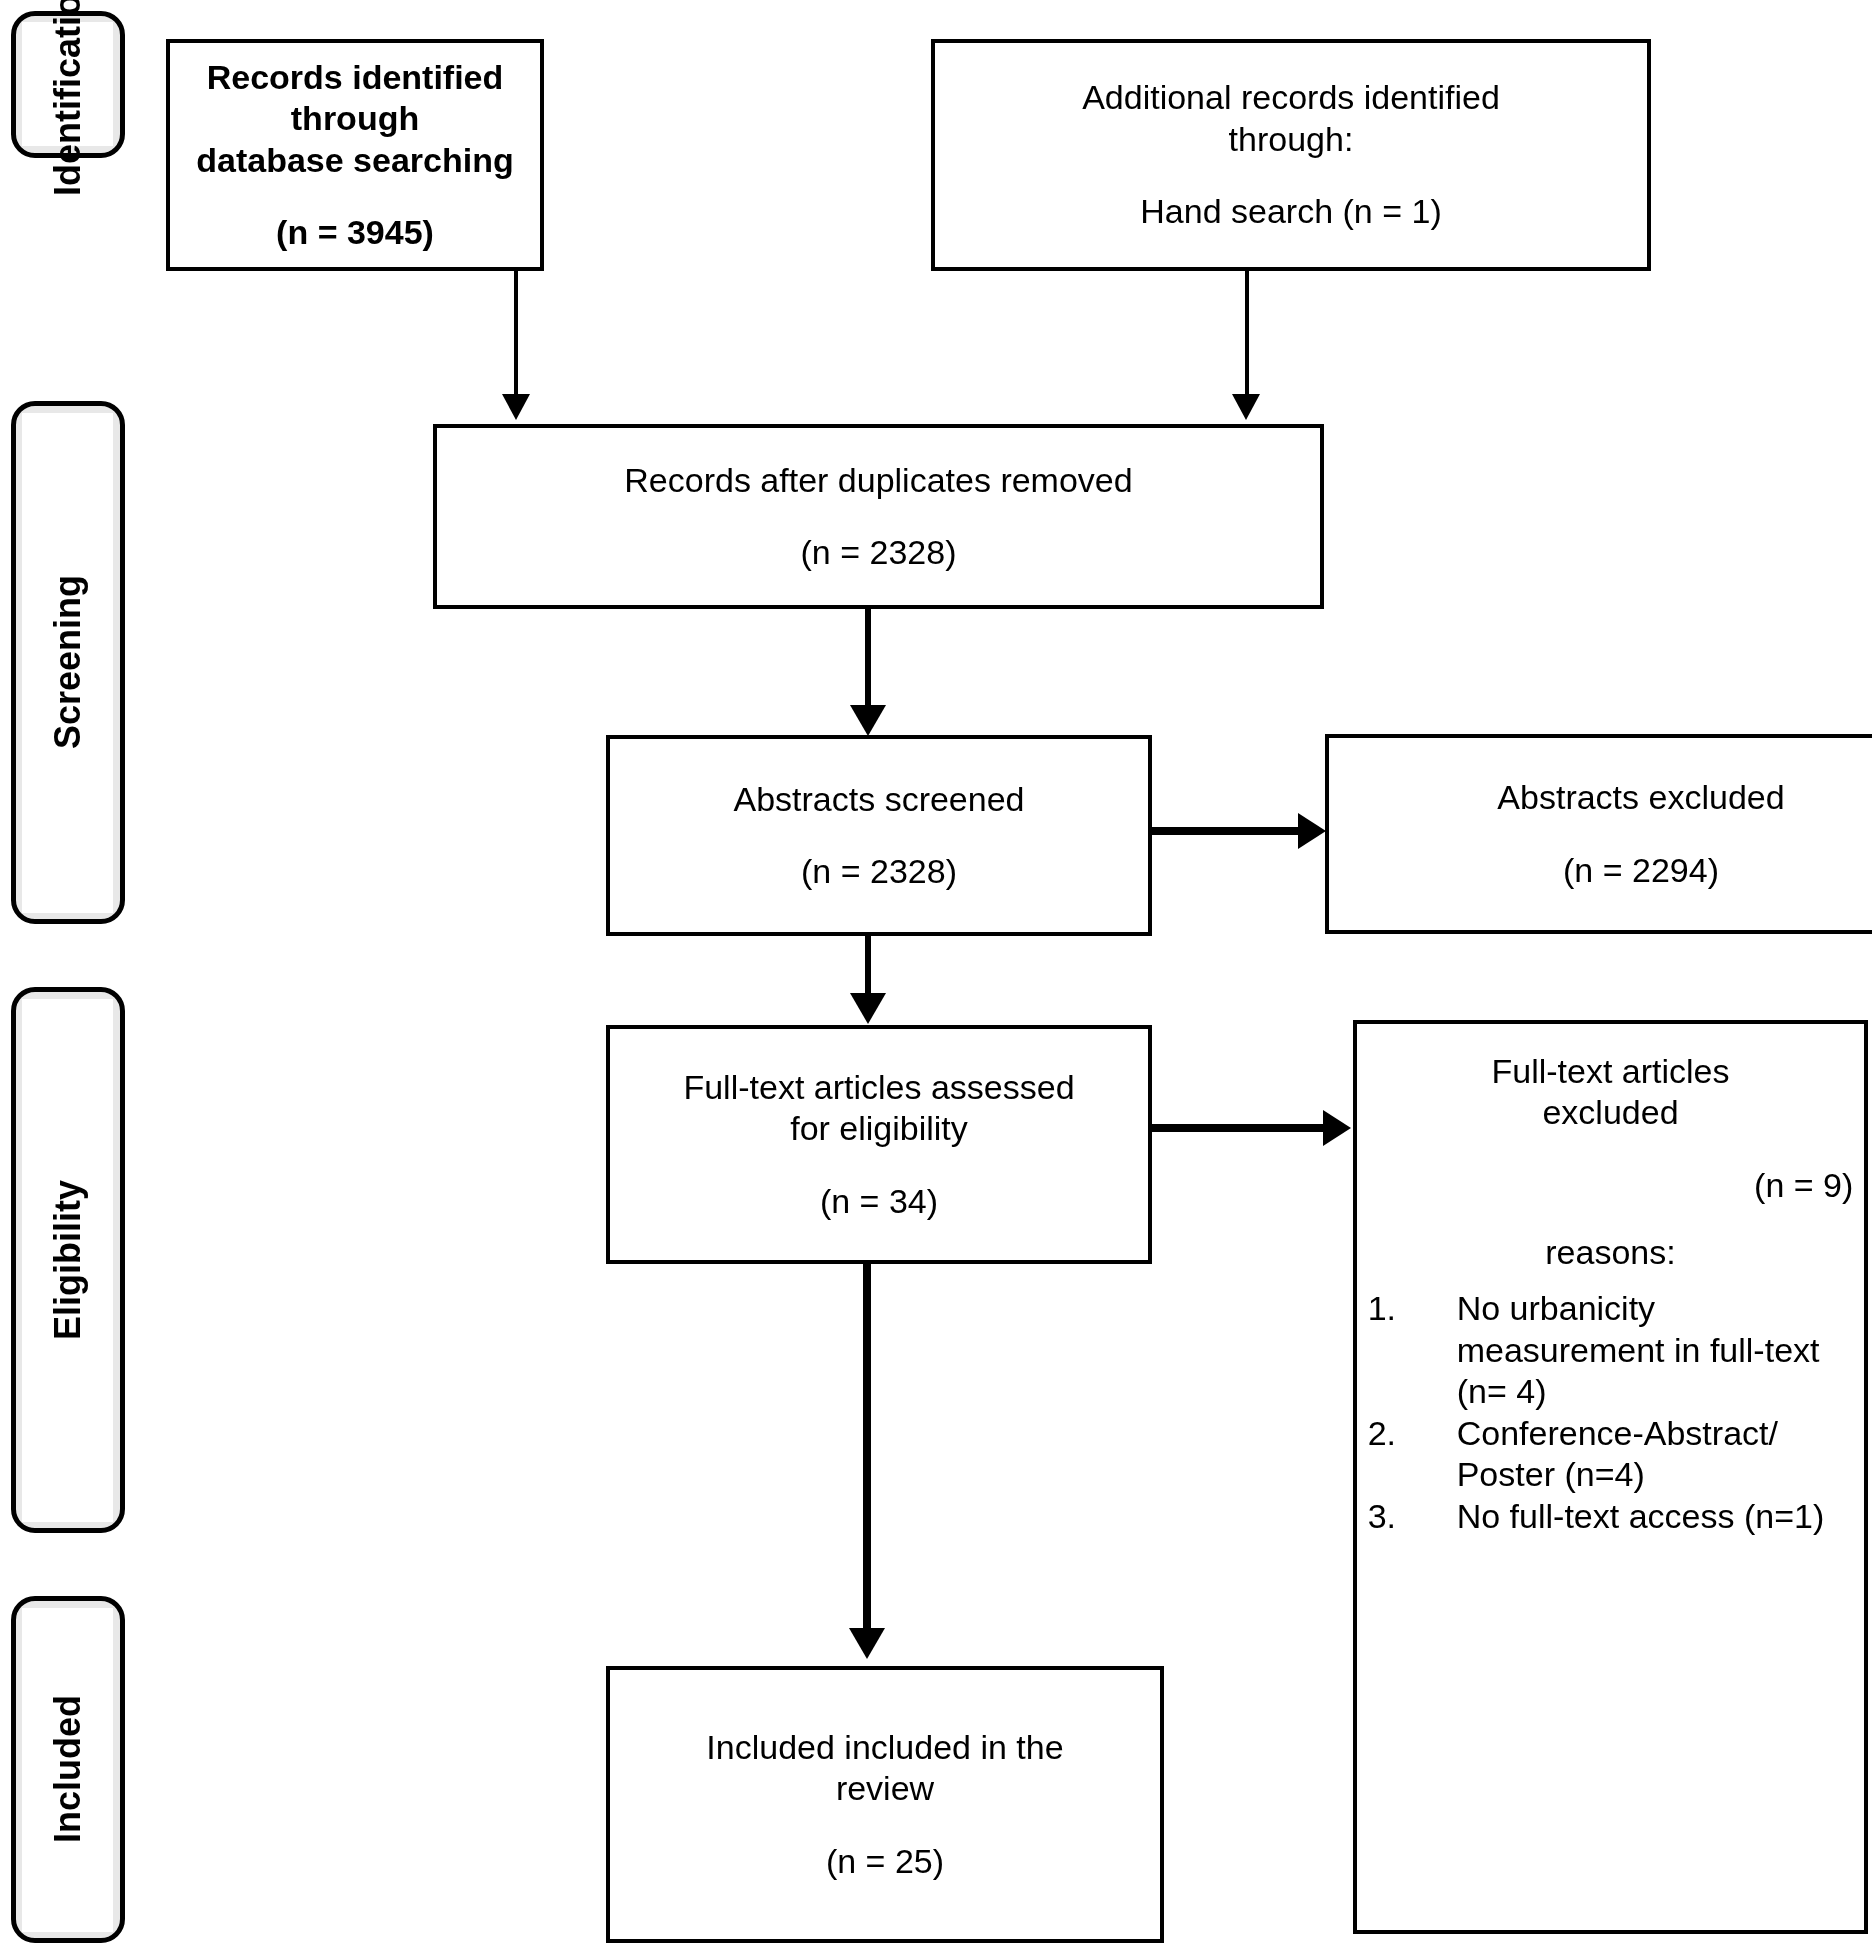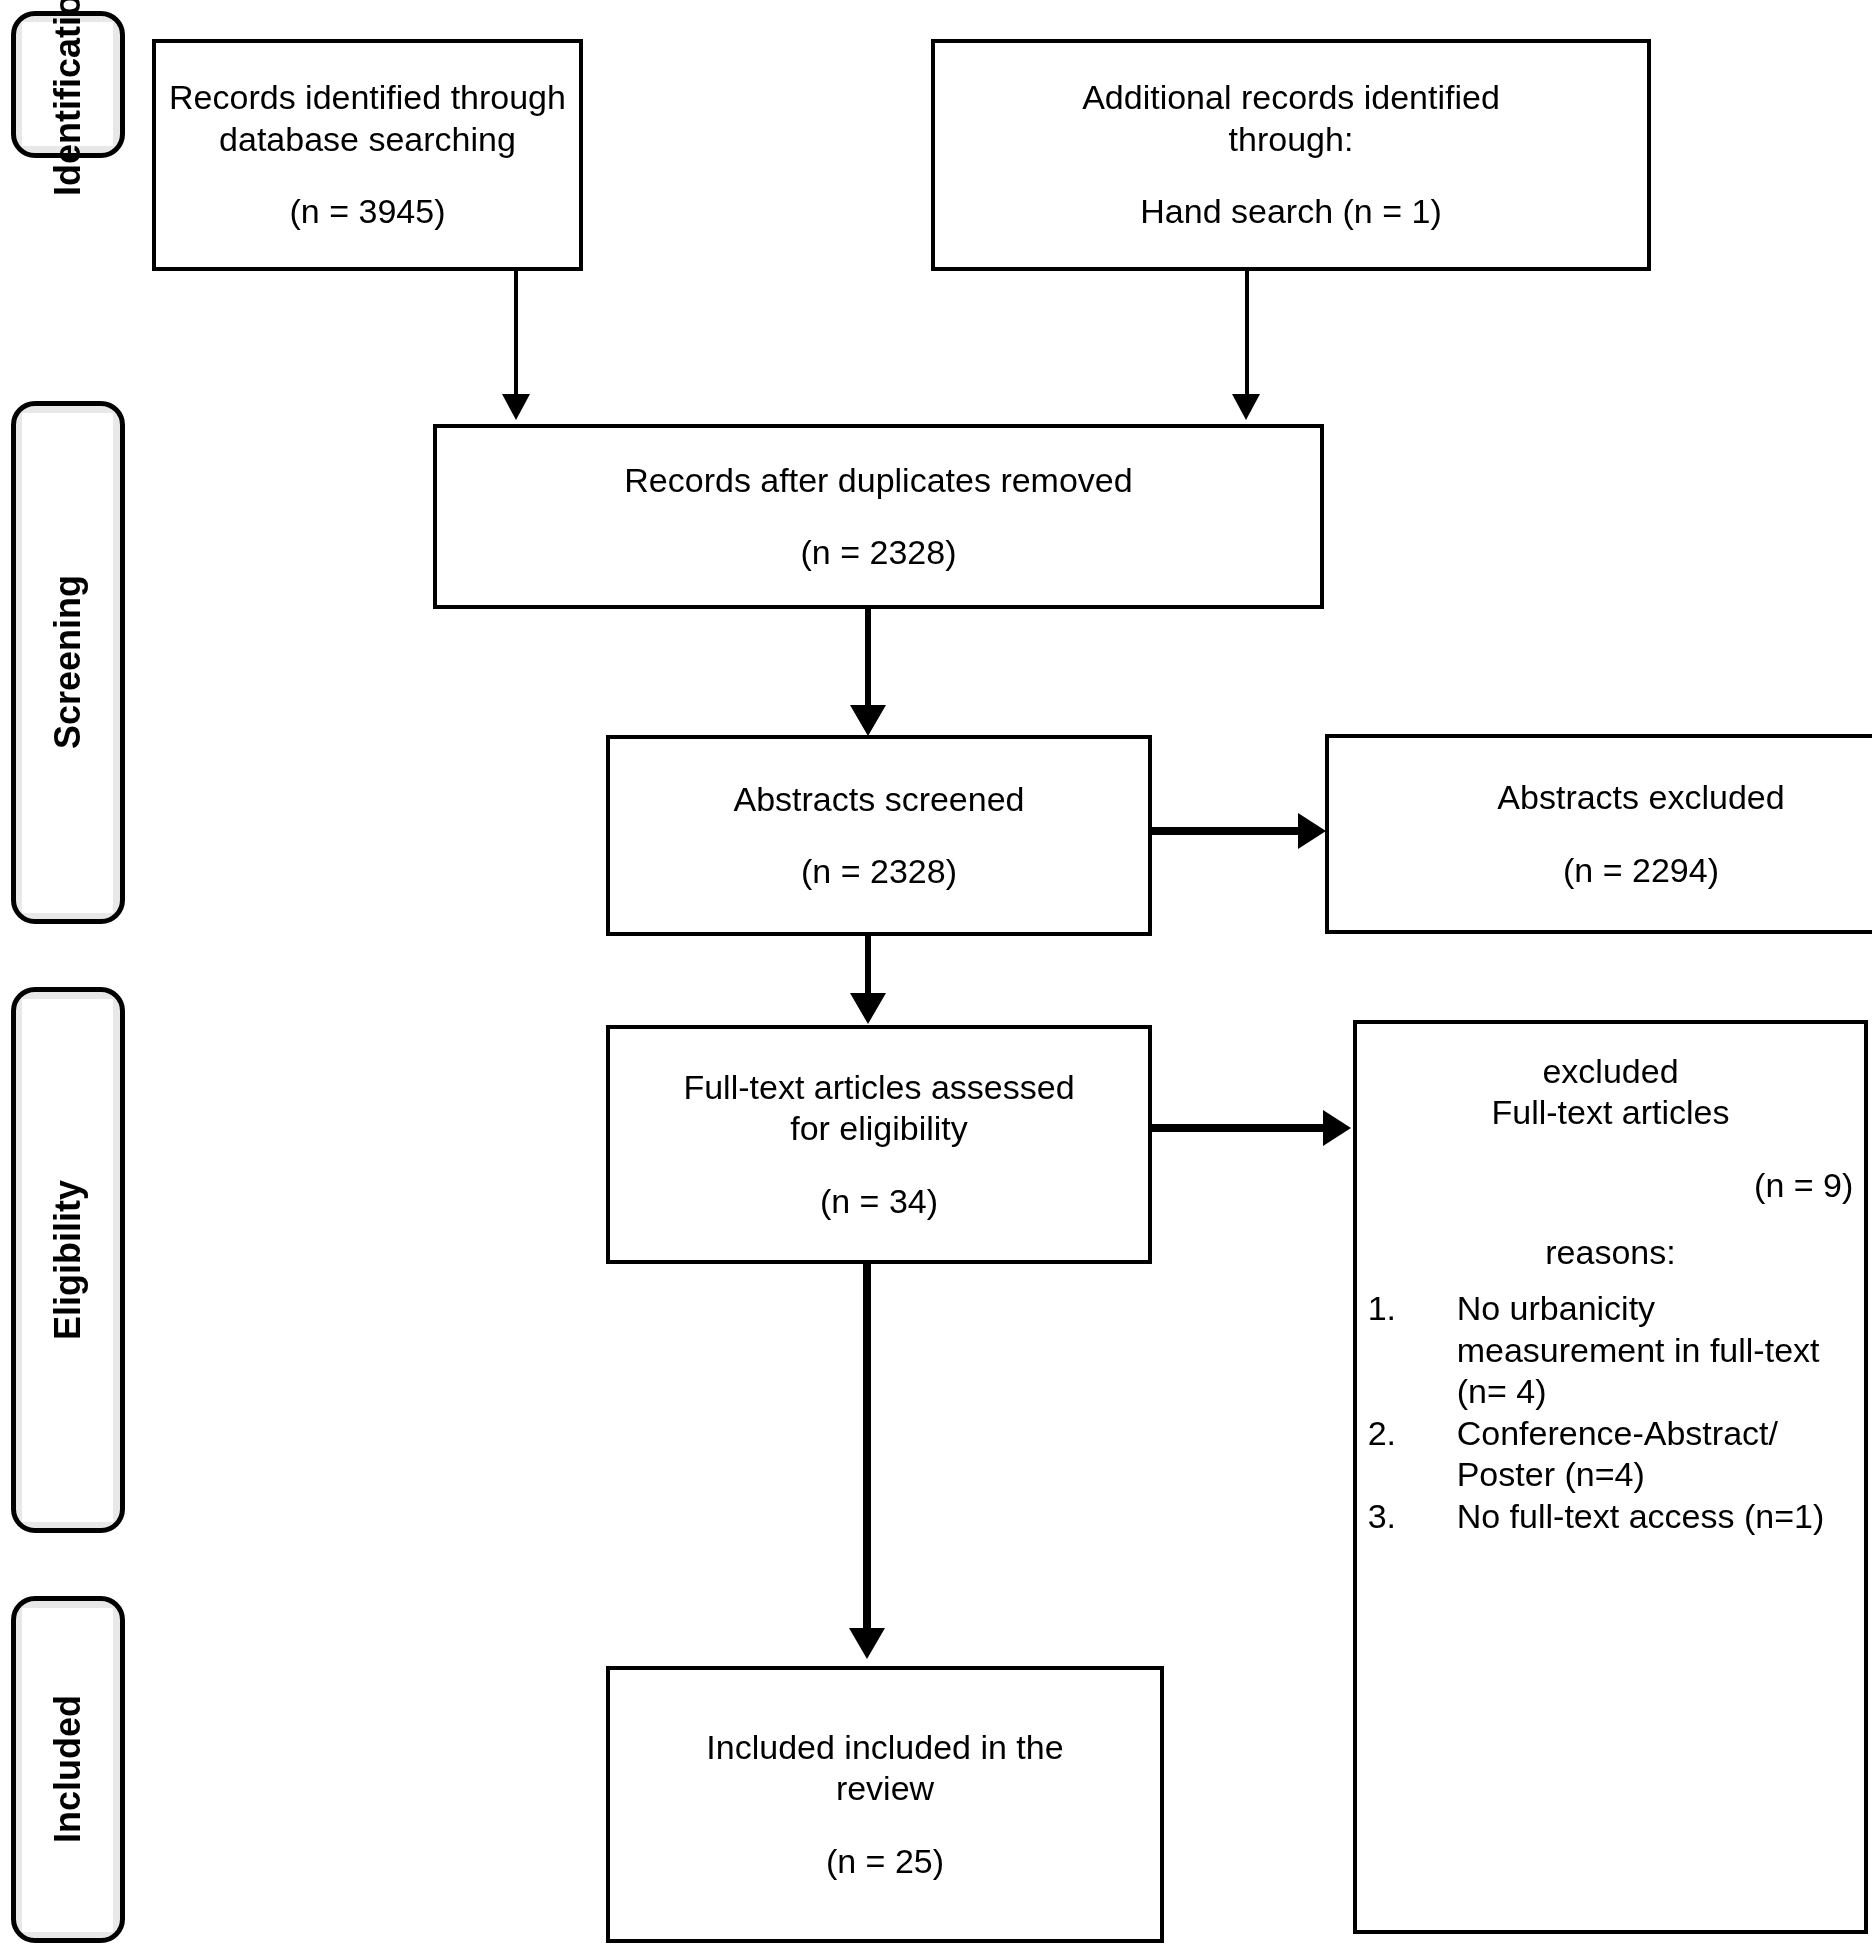--- a/index.html
+++ b/index.html
@@ -124,21 +124,21 @@
       <span class="vtext">Eligibility</span>
     </div>
   </div>
 
   <div class="phase" style="left:10.7px;top:1596px;width:114px;height:347px;">
     <div class="inner">
       <span class="vtext">Included</span>
     </div>
   </div>
 
-  <div class="box" style="left:152px;top:39px;width:431px;height:232px;">
+  <div class="box" style="left:166px;top:39px;width:378px;height:232px;font-weight:bold;">
     <span class="ln">Records identified through</span>
     <span class="ln">database searching</span>
     <span class="gap"></span>
     <span class="ln">(n = 3945)</span>
   </div>
 
   <div class="box" style="left:931px;top:39px;width:720px;height:232px;">
     <span class="ln">Additional records identified</span>
     <span class="ln">through:</span>
     <span class="gap"></span>
@@ -182,22 +182,22 @@
     <span class="ln">Full-text articles assessed</span>
     <span class="ln">for eligibility</span>
     <span class="gap"></span>
     <span class="ln">(n = 34)</span>
   </div>
 
   <div class="hline" style="left:1152px;top:1124px;width:173px;height:8.3px;"></div>
   <div class="arrowright" style="left:1323px;top:1110px;"></div>
 
   <div class="box reasons" style="left:1353px;top:1020px;width:515px;height:914px;">
+    <span class="ln hdr">Full-text articles</span>
     <span class="ln hdr">excluded</span>
-    <span class="ln hdr">Full-text articles</span>
     <span class="gap"></span>
     <span class="ln nline">(n = 9)</span>
     <span class="ln reasons-label">reasons:</span>
     <ol>
       <li>
         <span class="num">1.</span>
         <span class="txt">No urbanicity measurement in full-text (n= 4)</span>
       </li>
       <li>
         <span class="num">2.</span>

